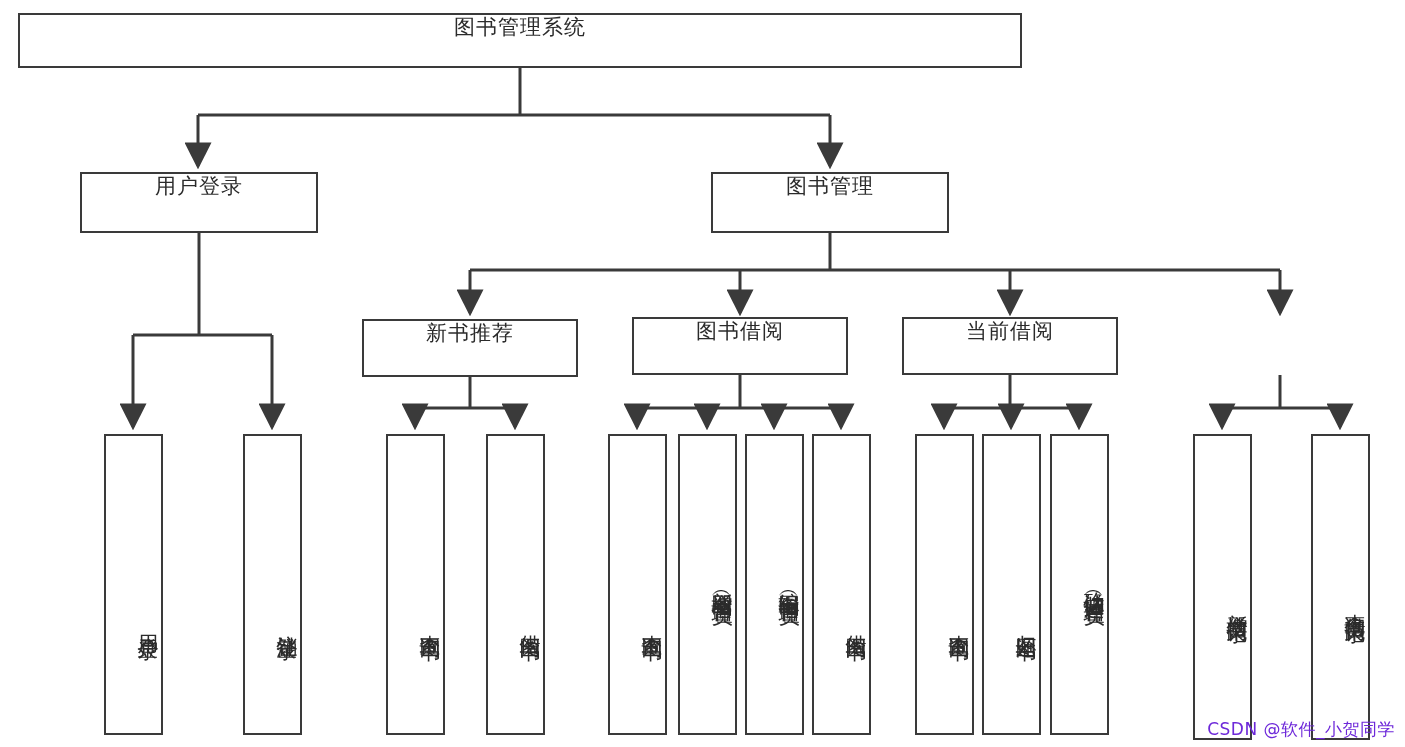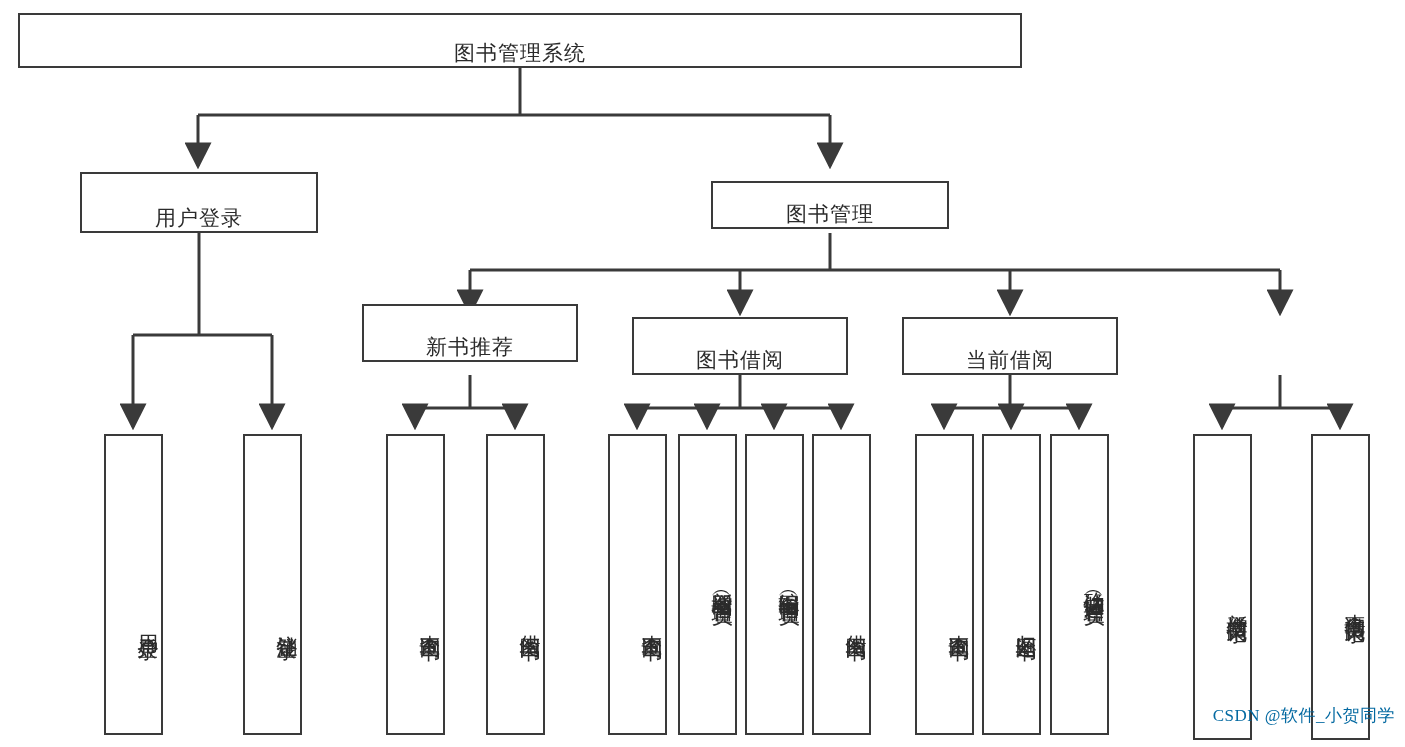--- a/index.html
+++ b/index.html
@@ -24,21 +24,21 @@
     top: 0;
     width: 1405px;
     height: 747px;
   }
   .node {
     position: absolute;
     box-sizing: border-box;
     border: 2px solid #3a3a3a;
     background: #ffffff;
     display: flex;
-    align-items: flex-end;
+    align-items: flex-start;
     justify-content: center;
     color: #2b2b2b;
     z-index: 3;
   }
   .node-h {
     font-size: 21px;
     line-height: 1.2;
     letter-spacing: 1px;
     white-space: nowrap;
   }
@@ -52,28 +52,27 @@
     align-items: flex-start;
   }
   .node-v .vlabel {
     writing-mode: vertical-rl;
     text-orientation: upright;
     display: block;
   }
   #watermark {
     position: absolute;
     right: 10px;
-    bottom: 20px;
+    bottom: 6px;
     font-size: 17px;
-    color: #0369a1;
+    color: #6d28d9;
     letter-spacing: 0.5px;
     white-space: nowrap;
     z-index: 6;
     pointer-events: none;
-    font-family: Liberation Serif, serif;
   }
 </style>
 </head>
 <body>
 
 <div id="diagram-root">
 
   <svg id="diagram-svg" viewBox="0 0 1405 747" xmlns="http://www.w3.org/2000/svg">
     <defs>
       <marker id="arrow" viewBox="0 0 12 12" refX="10.5" refY="6" markerWidth="9" markerHeight="9" orient="auto-start-reverse">
@@ -125,25 +124,25 @@
     </g>
   </svg>
 
   <div class="node node-h" style="left:18px; top:13px; width:1004px; height:55px;">
     <span>图书管理系统</span>
   </div>
 
   <div class="node node-h" style="left:80px; top:172px; width:238px; height:61px;">
     <span>用户登录</span>
   </div>
-  <div class="node node-h" style="left:711px; top:181px; width:238px; height:48px;">
+  <div class="node node-h" style="left:711px; top:172px; width:238px; height:61px;">
     <span>图书管理</span>
   </div>
 
-  <div class="node node-h" style="left:362px; top:304px; width:216px; height:58px;">
+  <div class="node node-h" style="left:362px; top:319px; width:216px; height:58px;">
     <span>新书推荐</span>
   </div>
   <div class="node node-h" style="left:902px; top:317px; width:216px; height:58px;">
     <span>当前借阅</span>
   </div>
   <div class="node node-h" style="left:632px; top:317px; width:216px; height:58px;">
     <span>图书借阅</span>
   </div>
 
   <div class="node node-v" style="left:104px; top:434px; width:59px; height:301px; padding-top:80px;">

